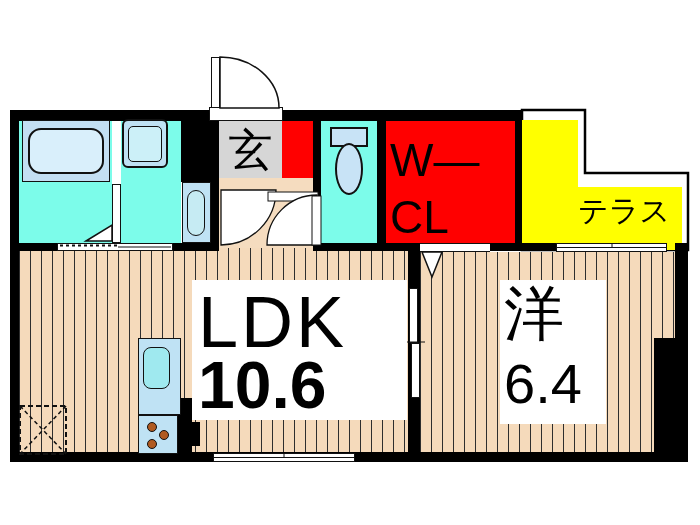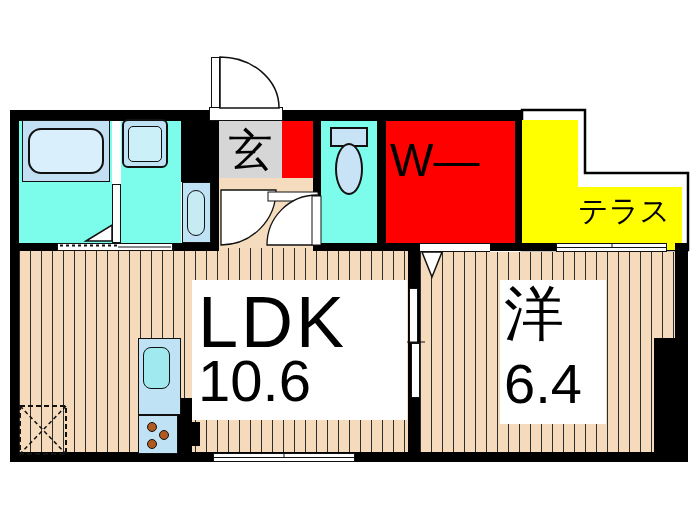--- a/index.html
+++ b/index.html
@@ -96,27 +96,27 @@
     <line x1="556" y1="247.5" x2="667" y2="247.5" stroke="#111" stroke-width="1"></line>
     <line x1="612" y1="243" x2="612" y2="248" stroke="#111" stroke-width="1"></line>
     <line x1="404" y1="342" x2="425" y2="342" stroke="#111" stroke-width="1"></line>
     <circle cx="152" cy="427" r="4.5" fill="#B05A20" stroke="#111" stroke-width="1"></circle>
     <circle cx="164" cy="435" r="4.5" fill="#B05A20" stroke="#111" stroke-width="1"></circle>
     <circle cx="152" cy="444" r="4.5" fill="#B05A20" stroke="#111" stroke-width="1"></circle>
   </svg>
 
   <div class="abs labelbox txt" style="left:219px;top:121px;width:63px;height:57px;display:flex;align-items:center;justify-content:center;font-size:44px;"><span>玄</span></div>
 
-  <div class="abs labelbox txt" style="left:390px;top:132px;font-size:46px;line-height:57px;"><div>W—</div></div>
+  <div class="abs labelbox txt" style="left:390px;top:132px;font-size:46px;line-height:57px;"><div>W—</div><div>CL</div></div>
 
   <div class="abs labelbox txt" style="left:538px;top:196px;width:144px;font-size:30px;margin-left:40px;"><span>テラス</span></div>
 
   <div class="abs labelbox" style="left:192px;top:280px;width:215px;height:140px;background:#fff;">
     <div class="txt" style="position:absolute;left:6px;top:6px;font-size:72px;letter-spacing:3px;">LDK</div>
-    <div class="txt" style="position:absolute;left:6px;top:72px;font-size:58px;">10.6</div>
+    <div class="txt" style="position:absolute;left:6px;top:72px;font-size:66px;font-weight:bold;">10.6</div>
   </div>
 
   <div class="abs labelbox" style="left:500px;top:280px;width:106px;height:144px;background:#fff;">
     <div class="txt" style="position:absolute;left:4px;top:4px;font-size:60px;">洋</div>
     <div class="txt" style="position:absolute;left:4px;top:76px;font-size:56px;">6.4</div>
   </div>
 
 </div>
 
 </body></html>

